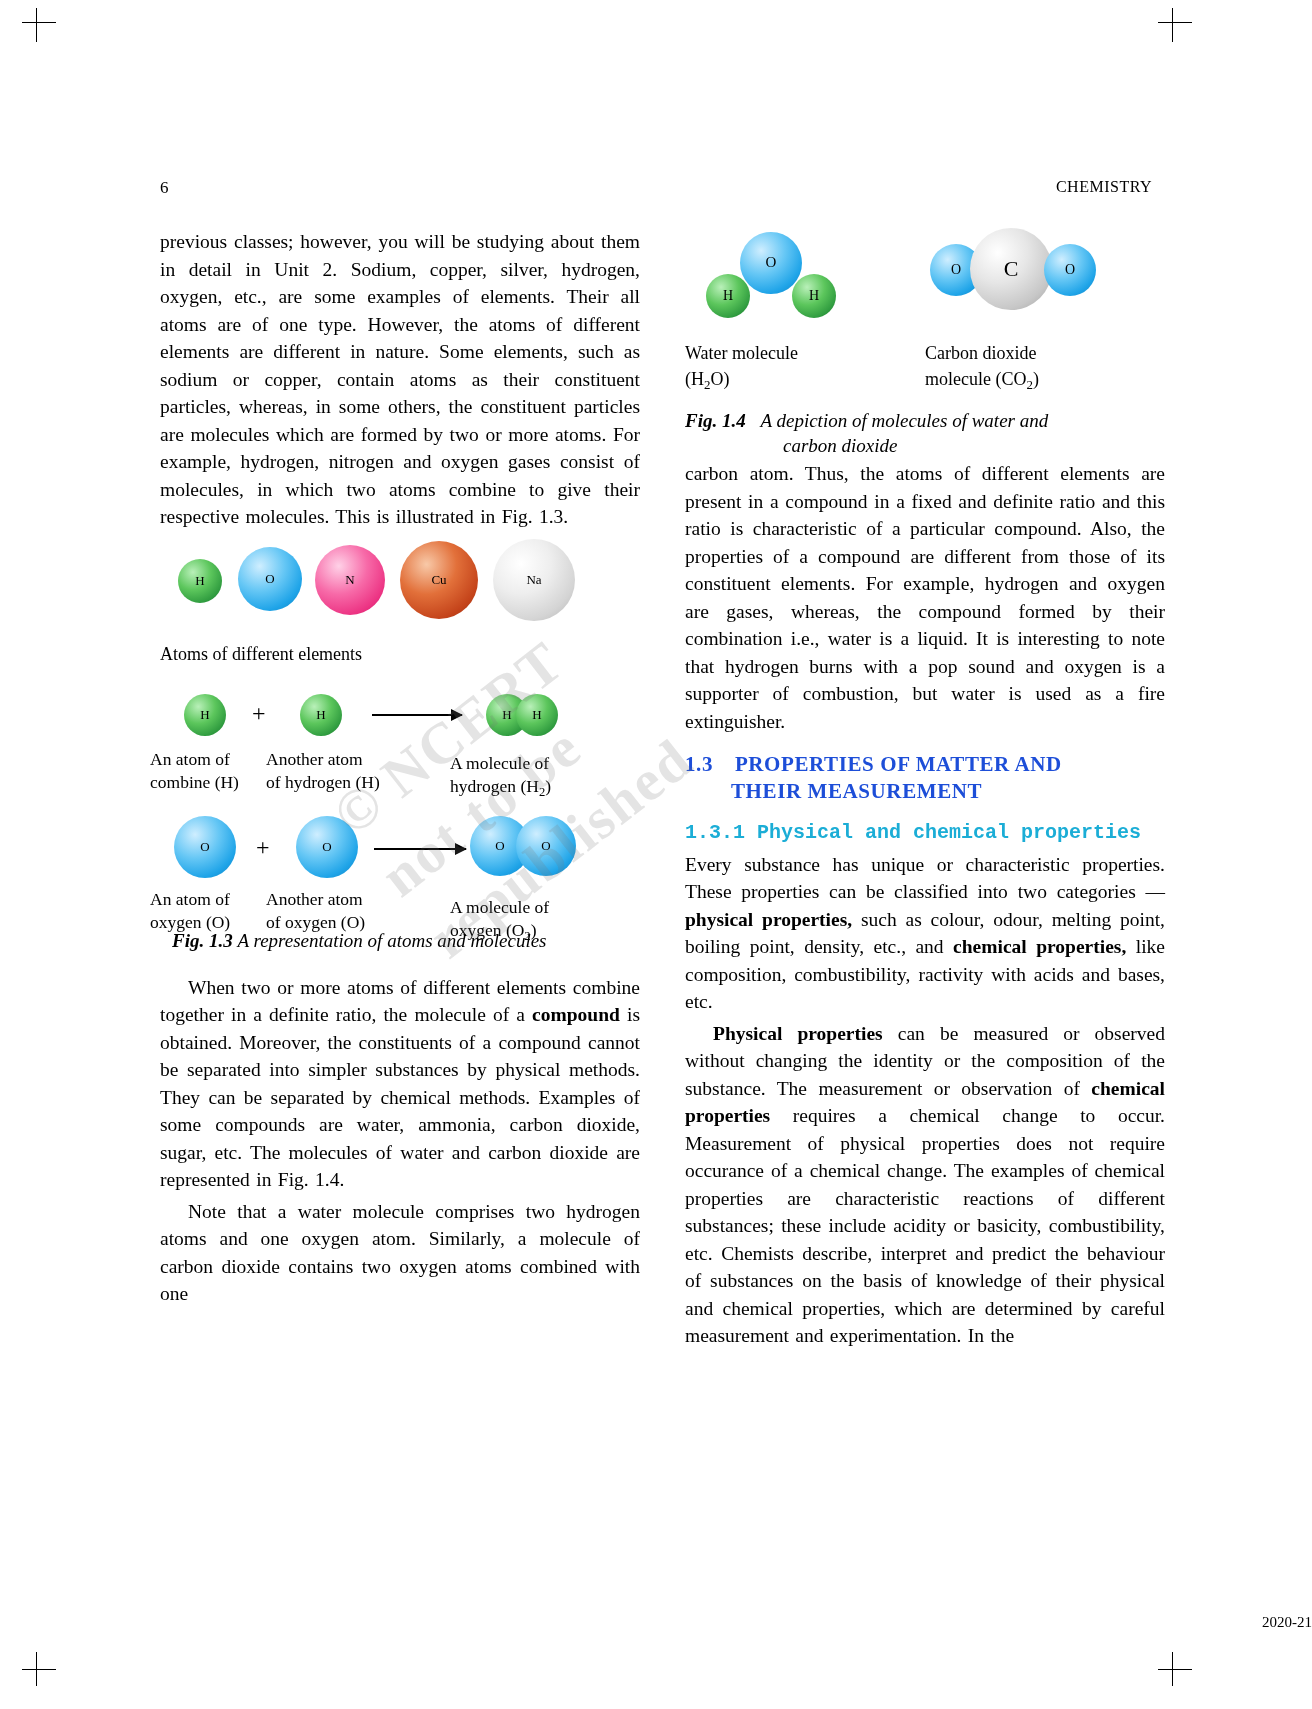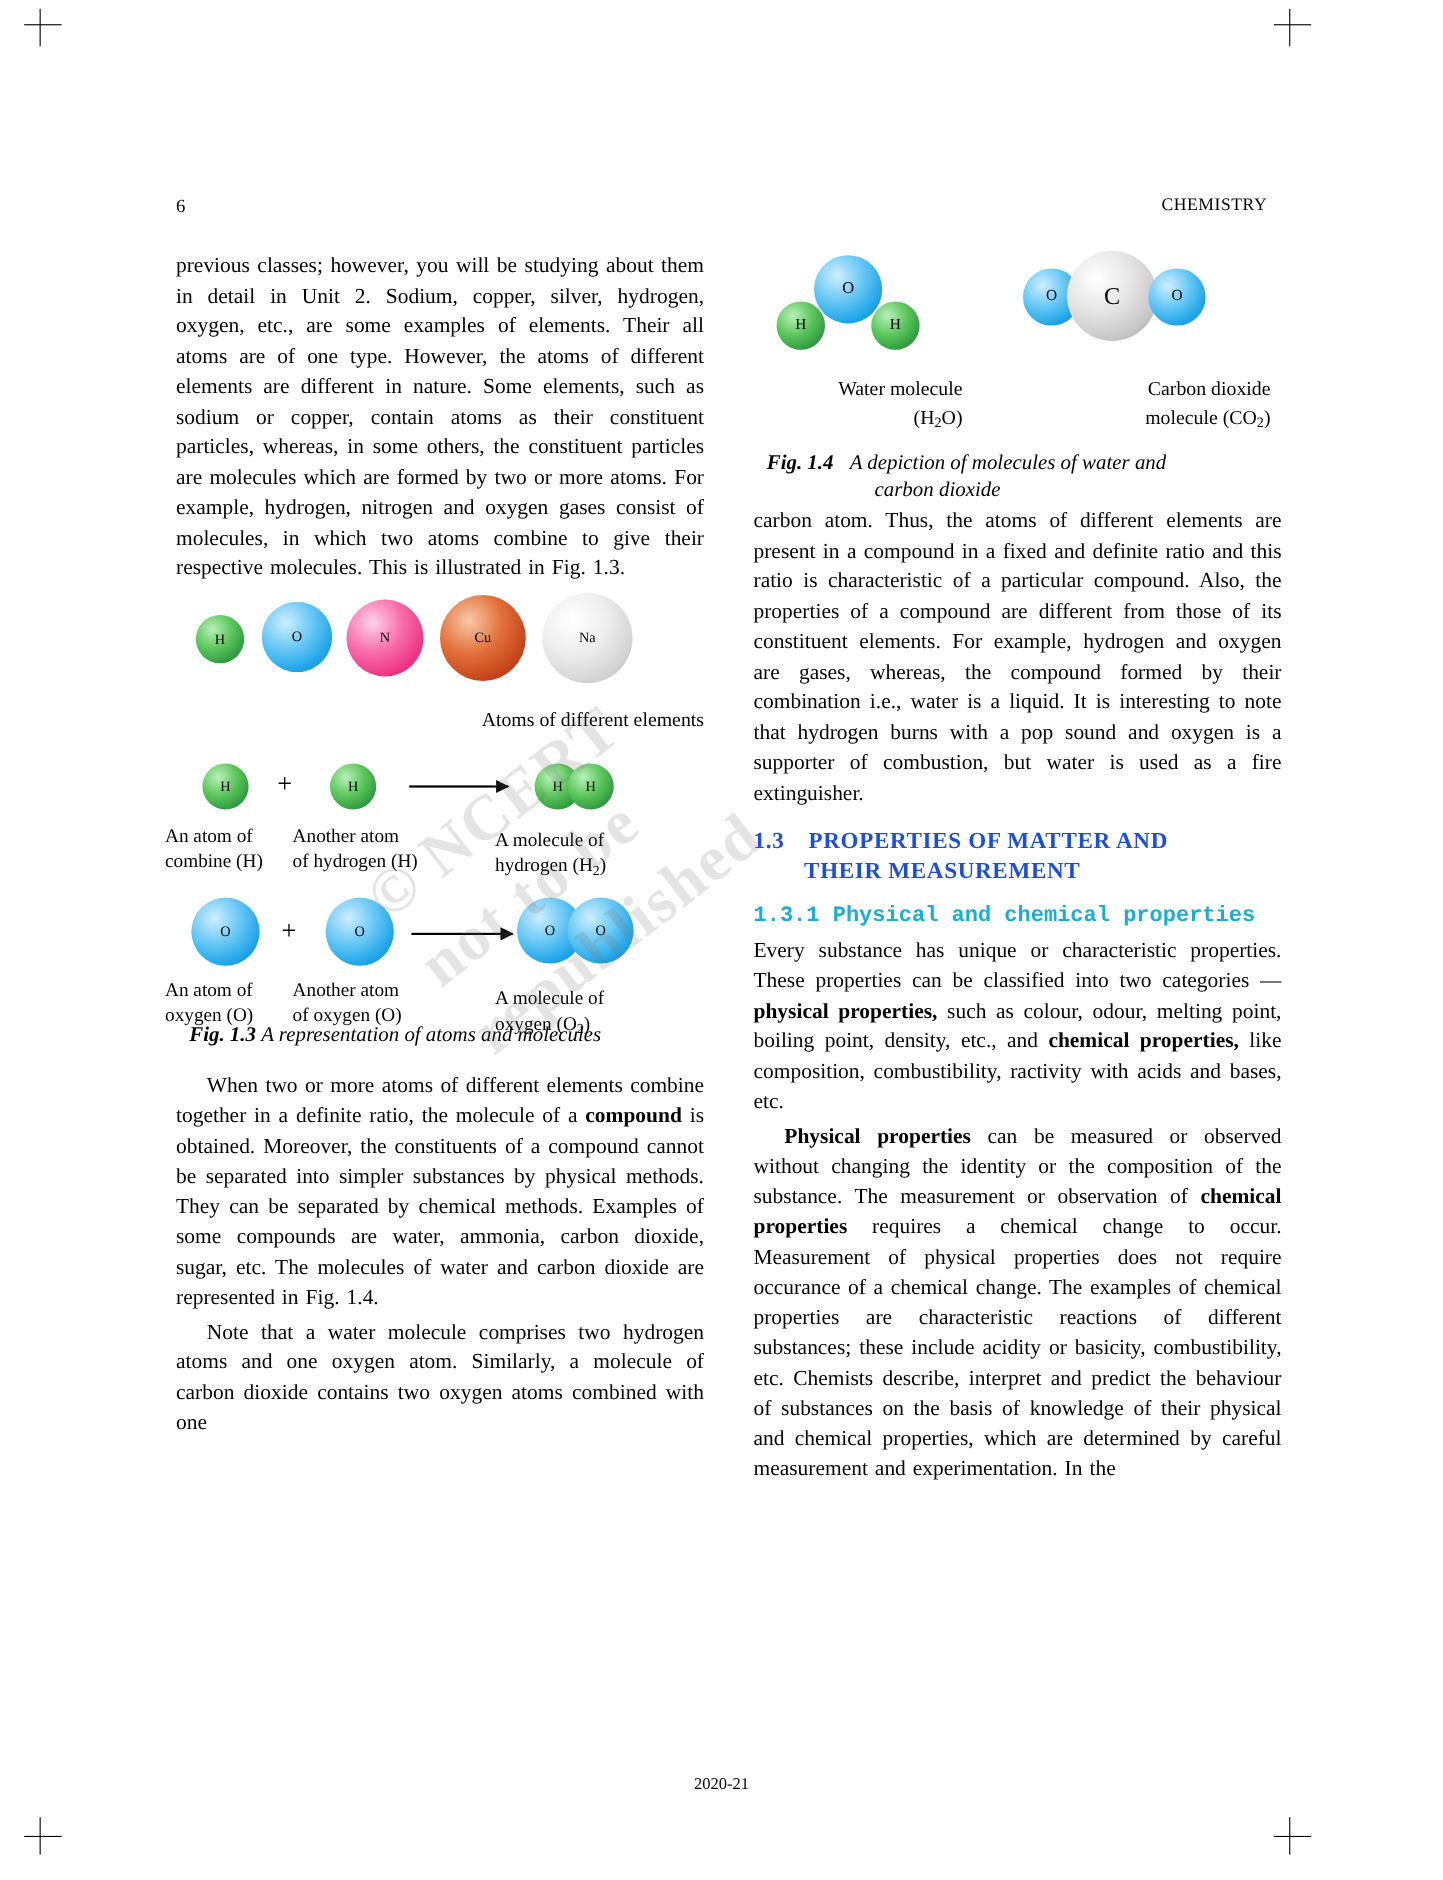--- a/index.html
+++ b/index.html
@@ -109,21 +109,21 @@
   .sph-Cu {
     background: radial-gradient(circle at 34% 30%, #f8c9a8 0%, #e2703a 40%, #c4431a 74%, #8f2d0e 100%);
   }
   .sph-Na {
     background: radial-gradient(circle at 34% 30%, #ffffff 0%, #eeeeee 38%, #d4d4d4 72%, #b0b0b0 100%);
   }
   .sph-C {
     background: radial-gradient(circle at 34% 30%, #ffffff 0%, #e6e6e6 38%, #c7c7c7 72%, #9b9b9b 100%);
   }
   .figcaption-center {
-    text-align: right;
+    text-align: left;
     font-size: 18px;
     font-family: "Liberation Serif", serif;
   }
   .eq-plus {
     position: absolute;
     font-size: 24px;
     font-family: "Liberation Serif", serif;
   }
   .arrow {
     position: absolute;
@@ -192,21 +192,21 @@
     font-weight: bold;
     transform: rotate(-38deg);
     line-height: 78px;
     letter-spacing: 2px;
   }
   .footer {
     position: absolute;
     bottom: 78px;
     left: 0;
     width: 1312px;
-    text-align: center;
+    text-align: right;
     font-size: 15px;
     font-family: "Liberation Serif", serif;
   }
   sub { font-size: 0.72em; vertical-align: -0.28em; }
 </style>
 </head>
 <body>
 
 <div class="page">
 
@@ -356,21 +356,21 @@
 
       <div class="figcaption-center" style="position:absolute; left:0px; top:112px; width:190px; line-height:26px;">
         <div>Water  molecule</div>
         <div><span>(H</span><sub>2</sub><span>O)</span></div>
       </div>
       <div class="figcaption-center" style="position:absolute; left:240px; top:112px; width:230px; line-height:26px;">
         <div>Carbon dioxide</div>
         <div><span>molecule (CO</span><sub>2</sub><span>)</span></div>
       </div>
 
-      <div class="figlabel" style="position:absolute; left:12px; top:180px; width:480px; line-height:25px;">
+      <div class="figlabel" style="position:absolute; left:0px; top:180px; width:480px; line-height:25px;">
         <span class="tag">Fig. 1.4</span>
         <span class="txt" style="margin-left:10px;">A depiction of molecules of water and</span>
         <div class="txt" style="margin-left:98px;">carbon  dioxide</div>
       </div>
     </div>
 
     <p class="body justify-loose" style="margin-top:2px;">carbon atom. Thus, the atoms of different elements are present in a compound in a fixed and definite ratio and this ratio is characteristic of a particular compound. Also, the properties of a compound are different from those of its constituent elements. For example, hydrogen and oxygen are gases, whereas, the compound formed by their combination i.e., water is a liquid. It is interesting to note that hydrogen burns with a pop sound and oxygen is a supporter of combustion, but water is used as a fire extinguisher.</p>
 
     <h2 class="sec">
       <span>1.3</span>

